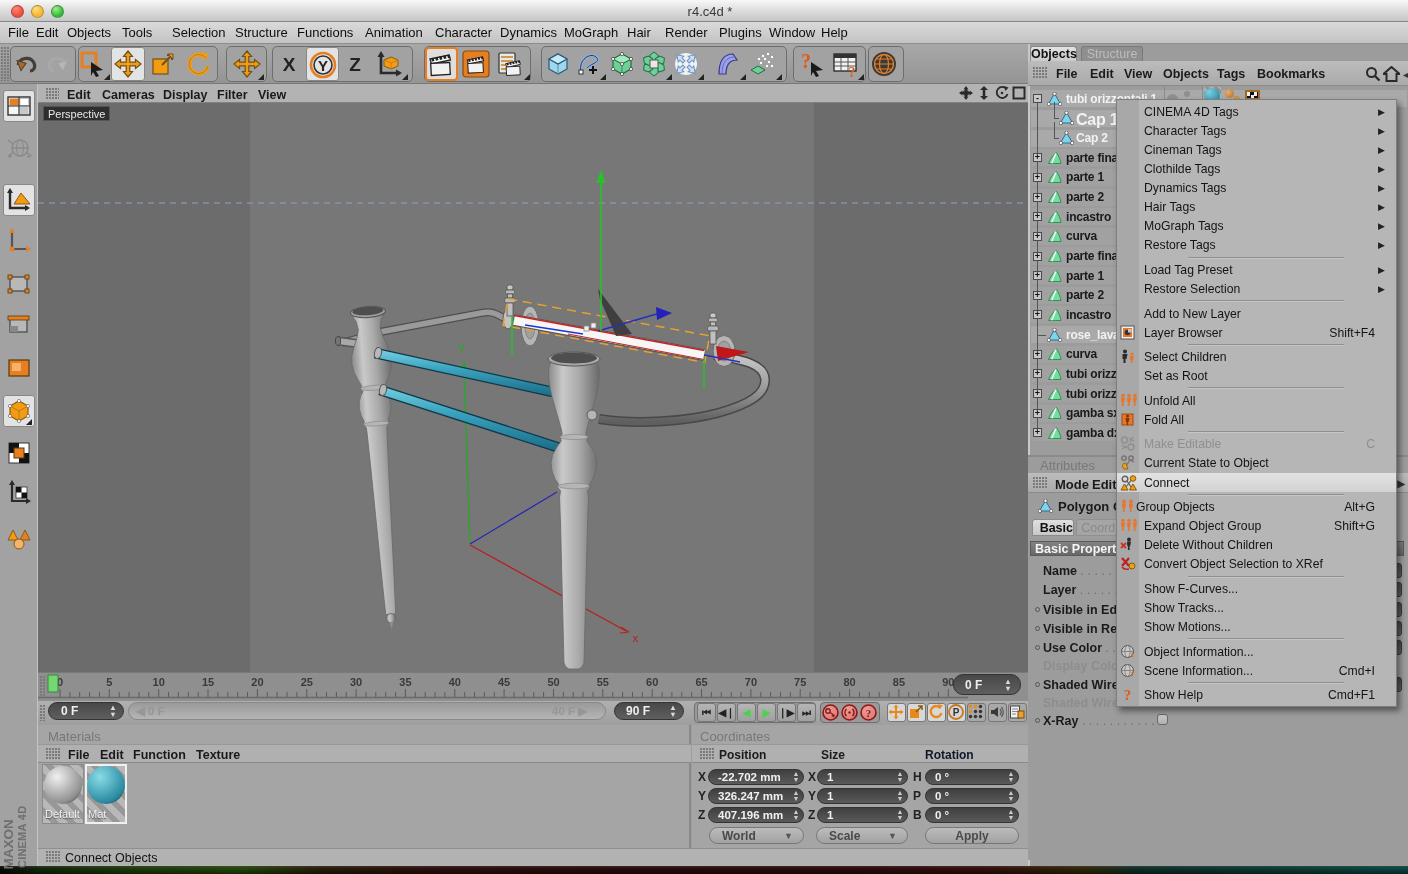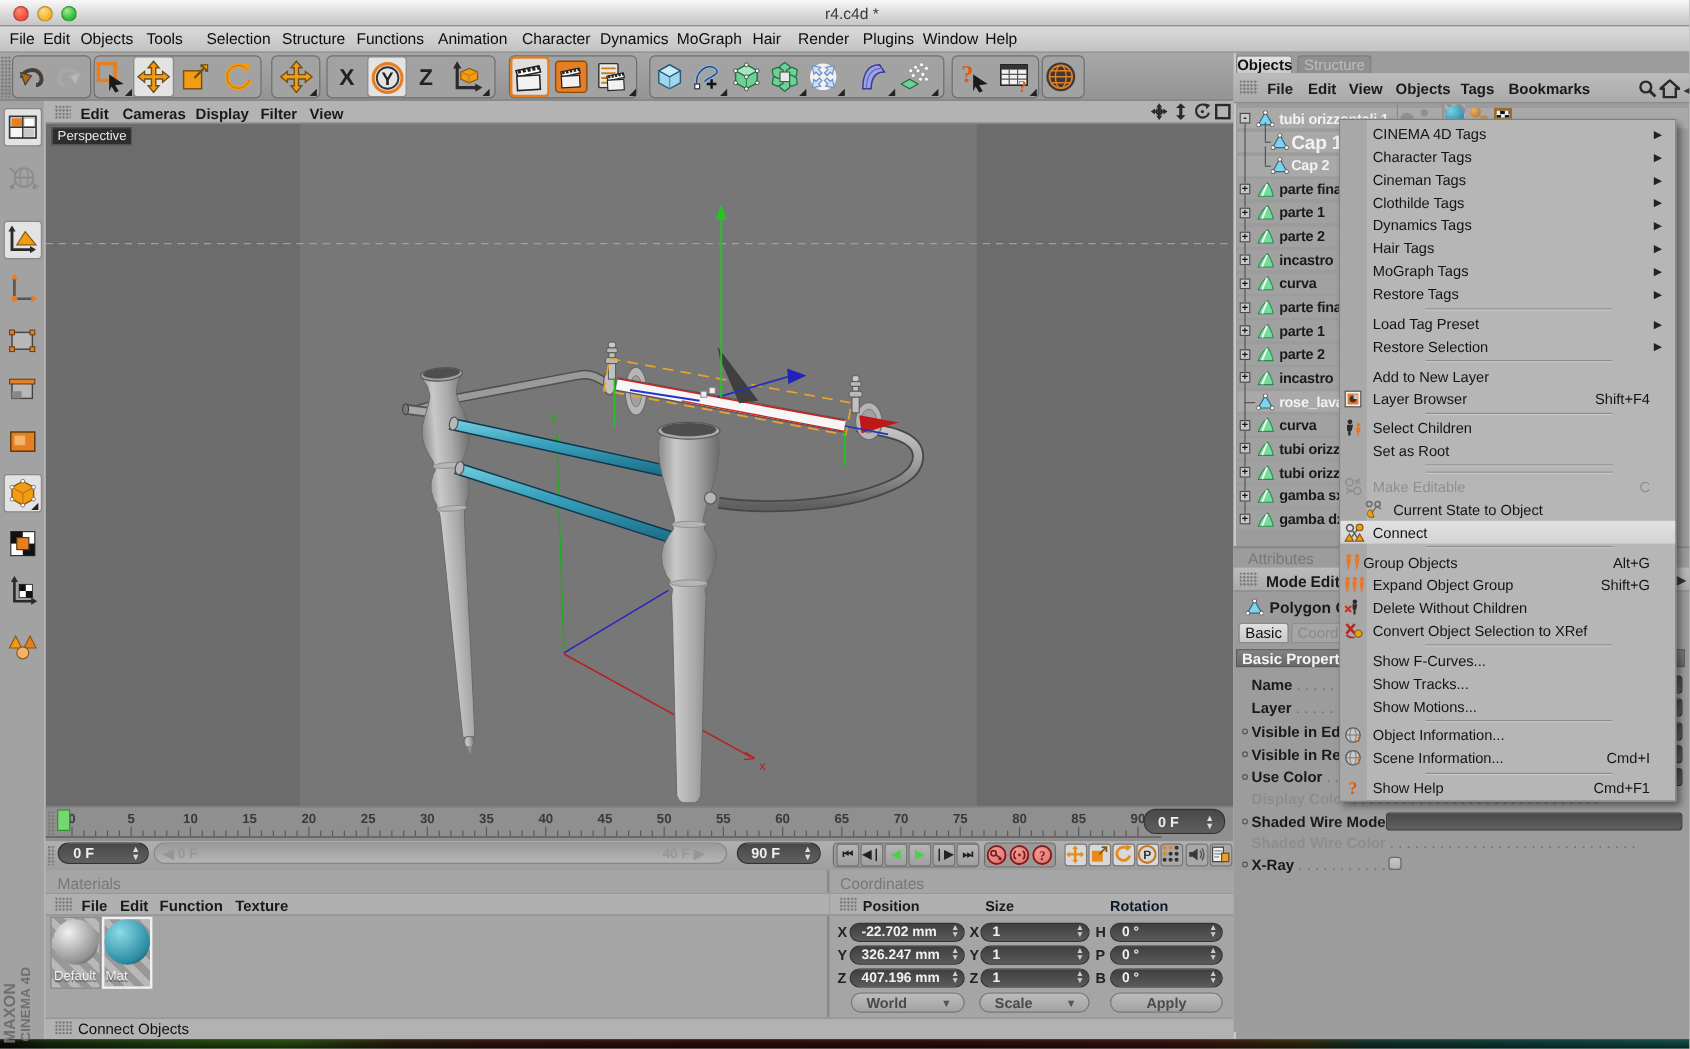--- a/index.html
+++ b/index.html
@@ -845,21 +845,21 @@
 <div class="abs" style="left:1055px;top:477px;font-size:13px;font-weight:bold;color:#1a1a1a">Mode</div>
 <div class="abs" style="left:1092px;top:477px;font-size:13px;font-weight:bold;color:#1a1a1a">Edit</div>
 <div class="abs" style="left:1390px;top:478px;font-size:10px;color:#333">◀▶</div>
 <div class="abs" style="left:1038px;top:499px;width:15px;height:14px"><svg width="15" height="14" viewBox="0 0 15 14">
         <path d="M7.5 1.5 L13.5 12 L1.5 12 Z" fill="#7dd4ef" stroke="#3a6a80" stroke-width="1"></path>
         <circle cx="7.5" cy="1.8" r="1.7" fill="#fff" stroke="#444" stroke-width="0.7"></circle>
         <circle cx="1.8" cy="12" r="1.7" fill="#fff" stroke="#444" stroke-width="0.7"></circle>
         <circle cx="13.2" cy="12" r="1.7" fill="#fff" stroke="#444" stroke-width="0.7"></circle>
       </svg></div>
 <div class="abs" style="left:1058px;top:499px;font-size:13px;font-weight:bold;color:#1a1a1a">Polygon Object [tubi orizzontali 1]</div>
-<div class="abs" style="left:1032px;top:519px;width:42px;height:17px;background:linear-gradient(#e0e0e0,#c8c8c8);border:1px solid #8a8a8a;border-radius:3px 3px 0 0;font-size:12.5px;font-weight:normal;color:#111;text-align:center;line-height:17px">Basic</div>
+<div class="abs" style="left:1032px;top:519px;width:42px;height:17px;background:linear-gradient(#e0e0e0,#c8c8c8);border:1px solid #8a8a8a;border-radius:3px 3px 0 0;font-size:12.5px;font-weight:bold;color:#111;text-align:right;line-height:17px">Basic</div>
 <div class="abs" style="left:1076px;top:519px;width:48px;height:17px;background:#a5a5a5;border:1px solid #909090;border-radius:3px 3px 0 0;font-size:12.5px;color:#8a8a8a;text-align:center;line-height:17px">Coord.</div>
 <div class="abs" style="left:1126px;top:519px;width:50px;height:17px;background:#a5a5a5;border:1px solid #909090;border-radius:3px 3px 0 0;font-size:12.5px;color:#8a8a8a;text-align:center;line-height:17px">Phong</div>
 <div class="abs" style="left:1030px;top:541px;width:374px;height:15px;background:linear-gradient(#828282,#686868);border:1px solid #5a5a5a;color:#f5f5f5;font-size:12.5px;font-weight:bold;padding:0 0 0 4px;line-height:14px">Basic Properties</div>
 <div class="abs" style="left:1043px;top:564px;font-size:12.5px;font-weight:bold;color:#1a1a1a;white-space:nowrap">Name<span style="color:#6f6f6f;font-weight:normal">&nbsp;.&nbsp;.&nbsp;.&nbsp;.&nbsp;.&nbsp;.&nbsp;.&nbsp;.&nbsp;.&nbsp;.&nbsp;.&nbsp;.&nbsp;.&nbsp;.&nbsp;.&nbsp;.&nbsp;.&nbsp;.&nbsp;.&nbsp;.&nbsp;.&nbsp;.&nbsp;.&nbsp;.&nbsp;.&nbsp;.&nbsp;.&nbsp;.&nbsp;.&nbsp;.</span></div>
 <div class="abs" style="left:1043px;top:583px;font-size:12.5px;font-weight:bold;color:#1a1a1a;white-space:nowrap">Layer<span style="color:#6f6f6f;font-weight:normal">&nbsp;.&nbsp;.&nbsp;.&nbsp;.&nbsp;.&nbsp;.&nbsp;.&nbsp;.&nbsp;.&nbsp;.&nbsp;.&nbsp;.&nbsp;.&nbsp;.&nbsp;.&nbsp;.&nbsp;.&nbsp;.&nbsp;.&nbsp;.&nbsp;.&nbsp;.&nbsp;.&nbsp;.&nbsp;.&nbsp;.&nbsp;.&nbsp;.&nbsp;.&nbsp;.</span></div>
 <div class="abs" style="left:1035px;top:607px;width:5px;height:5px;border-radius:3px;border:1.2px solid #555"></div>
 <div class="abs" style="left:1043px;top:603px;font-size:12.5px;font-weight:bold;color:#1a1a1a;white-space:nowrap">Visible in Editor<span style="color:#6f6f6f;font-weight:normal">&nbsp;.&nbsp;.&nbsp;.&nbsp;.&nbsp;.&nbsp;.&nbsp;.&nbsp;.&nbsp;.&nbsp;.&nbsp;.&nbsp;.&nbsp;.&nbsp;.&nbsp;.&nbsp;.&nbsp;.&nbsp;.&nbsp;.&nbsp;.&nbsp;.&nbsp;.&nbsp;.&nbsp;.&nbsp;.&nbsp;.&nbsp;.&nbsp;.&nbsp;.&nbsp;.</span></div>
 <div class="abs" style="left:1035px;top:626px;width:5px;height:5px;border-radius:3px;border:1.2px solid #555"></div>
 <div class="abs" style="left:1043px;top:622px;font-size:12.5px;font-weight:bold;color:#1a1a1a;white-space:nowrap">Visible in Renderer<span style="color:#6f6f6f;font-weight:normal">&nbsp;.&nbsp;.&nbsp;.&nbsp;.&nbsp;.&nbsp;.&nbsp;.&nbsp;.&nbsp;.&nbsp;.&nbsp;.&nbsp;.&nbsp;.&nbsp;.&nbsp;.&nbsp;.&nbsp;.&nbsp;.&nbsp;.&nbsp;.&nbsp;.&nbsp;.&nbsp;.&nbsp;.&nbsp;.&nbsp;.&nbsp;.&nbsp;.&nbsp;.&nbsp;.</span></div>
 <div class="abs" style="left:1035px;top:645px;width:5px;height:5px;border-radius:3px;border:1.2px solid #555"></div>
@@ -953,35 +953,54 @@
           </svg></div>
         <div style="position:absolute;left:27px;top:3px;font-size:12.2px;color:#141414;white-space:nowrap">Select Children</div>
       </div>
       <div style="height:19.15px;position:relative;">
         <div style="position:absolute;left:27px;top:3px;font-size:12.2px;color:#141414;white-space:nowrap">Set as Root</div>
       </div>
       <div style="height:5.3px;position:relative">
         <div style="position:absolute;left:71px;top:2px;width:156px;height:1px;background:#8f8f8f"></div>
         <div style="position:absolute;left:71px;top:3px;width:156px;height:1px;background:#c6c6c6"></div>
       </div>
+      <div style="height:19.15px;position:relative;">
+        <div style="position:absolute;left:3px;top:2px;width:17px;height:16px"><svg width="17" height="15" viewBox="0 0 17 15">
+            <circle cx="3" cy="2.5" r="1.8" fill="#e8762a"></circle>
+            <path d="M1 4.5 h4 l-0.8 4.5 h-0.6 v4 h-1.7 v-4 h-0.6 Z" fill="#e8762a"></path>
+            <circle cx="9" cy="2.5" r="1.8" fill="#e8762a"></circle>
+            <path d="M7 4.5 h4 l-0.8 4.5 h-0.6 v4 h-1.7 v-4 h-0.6 Z" fill="#e8762a"></path>
+            <circle cx="15" cy="2.5" r="1.8" fill="#e8762a"></circle>
+            <path d="M13 4.5 h4 l-0.8 4.5 h-0.6 v4 h-1.7 v-4 h-0.6 Z" fill="#e8762a"></path>
+          </svg></div>
+        <div style="position:absolute;left:27px;top:3px;font-size:12.2px;color:#141414;white-space:nowrap">Unfold All</div>
+      </div>
+      <div style="height:19.15px;position:relative;">
+        <div style="position:absolute;left:3px;top:2px;width:17px;height:16px"><svg width="15" height="15" viewBox="0 0 15 15">
+            <rect x="2" y="2" width="11" height="11" fill="#e8762a" stroke="#a04a10" stroke-width="1"></rect>
+            <circle cx="7.5" cy="4" r="1.6" fill="#7a3808"></circle>
+            <path d="M5.5 6 h4 l-0.8 4 h-0.6 v3 h-1.4 v-3 h-0.6 Z" fill="#7a3808"></path>
+          </svg></div>
+        <div style="position:absolute;left:27px;top:3px;font-size:12.2px;color:#141414;white-space:nowrap">Fold All</div>
+      </div>
       <div style="height:5.3px;position:relative">
         <div style="position:absolute;left:71px;top:2px;width:156px;height:1px;background:#8f8f8f"></div>
         <div style="position:absolute;left:71px;top:3px;width:156px;height:1px;background:#c6c6c6"></div>
       </div>
       <div style="height:19.15px;position:relative;">
         <div style="position:absolute;left:3px;top:2px;width:17px;height:16px"><svg width="16" height="15" viewBox="0 0 16 15">
             <circle cx="4.5" cy="4" r="3" fill="none" stroke="#8f8f8f" stroke-width="1.4"></circle>
             <path d="M9 2 l5 3 m-1 -4 l-3 5" stroke="#8f8f8f" stroke-width="1.4"></path>
             <circle cx="11" cy="11" r="3" fill="none" stroke="#8f8f8f" stroke-width="1.4"></circle>
             <path d="M2 9 l5 3 m-5 1 l5 -3" stroke="#8f8f8f" stroke-width="1.4"></path>
           </svg></div>
         <div style="position:absolute;left:27px;top:3px;font-size:12.2px;color:#8f8f8f;white-space:nowrap">Make Editable</div>
         <div style="position:absolute;right:21px;top:3px;font-size:12.2px;color:#8f8f8f">C</div>
       </div>
-      <div style="height:19.15px;position:relative;margin-left:17px;">
+      <div style="height:19.15px;position:relative;">
         <div style="position:absolute;left:3px;top:2px;width:17px;height:16px"><svg width="16" height="15" viewBox="0 0 16 15">
             <circle cx="4" cy="3" r="2.2" fill="none" stroke="#6f6f6f" stroke-width="1.3"></circle>
             <circle cx="11" cy="3" r="2.2" fill="none" stroke="#6f6f6f" stroke-width="1.3"></circle>
             <path d="M6 11 l4 -6 l4 2" stroke="#6f6f6f" stroke-width="1.2" fill="none"></path>
             <path d="M4 8 C2 10 2 12 4 14 L8 14 C7 11 6 9 6 8 Z" fill="#e8a01a" stroke="#8a5a0a" stroke-width="0.8"></path>
           </svg></div>
         <div style="position:absolute;left:27px;top:3px;font-size:12.2px;color:#141414;white-space:nowrap">Current State to Object</div>
       </div>
       <div style="height:19.15px;position:relative;background:linear-gradient(#e2e2e2,#d2d2d2);">
         <div style="position:absolute;left:3px;top:2px;width:17px;height:16px"><svg width="17" height="16" viewBox="0 0 17 16">

